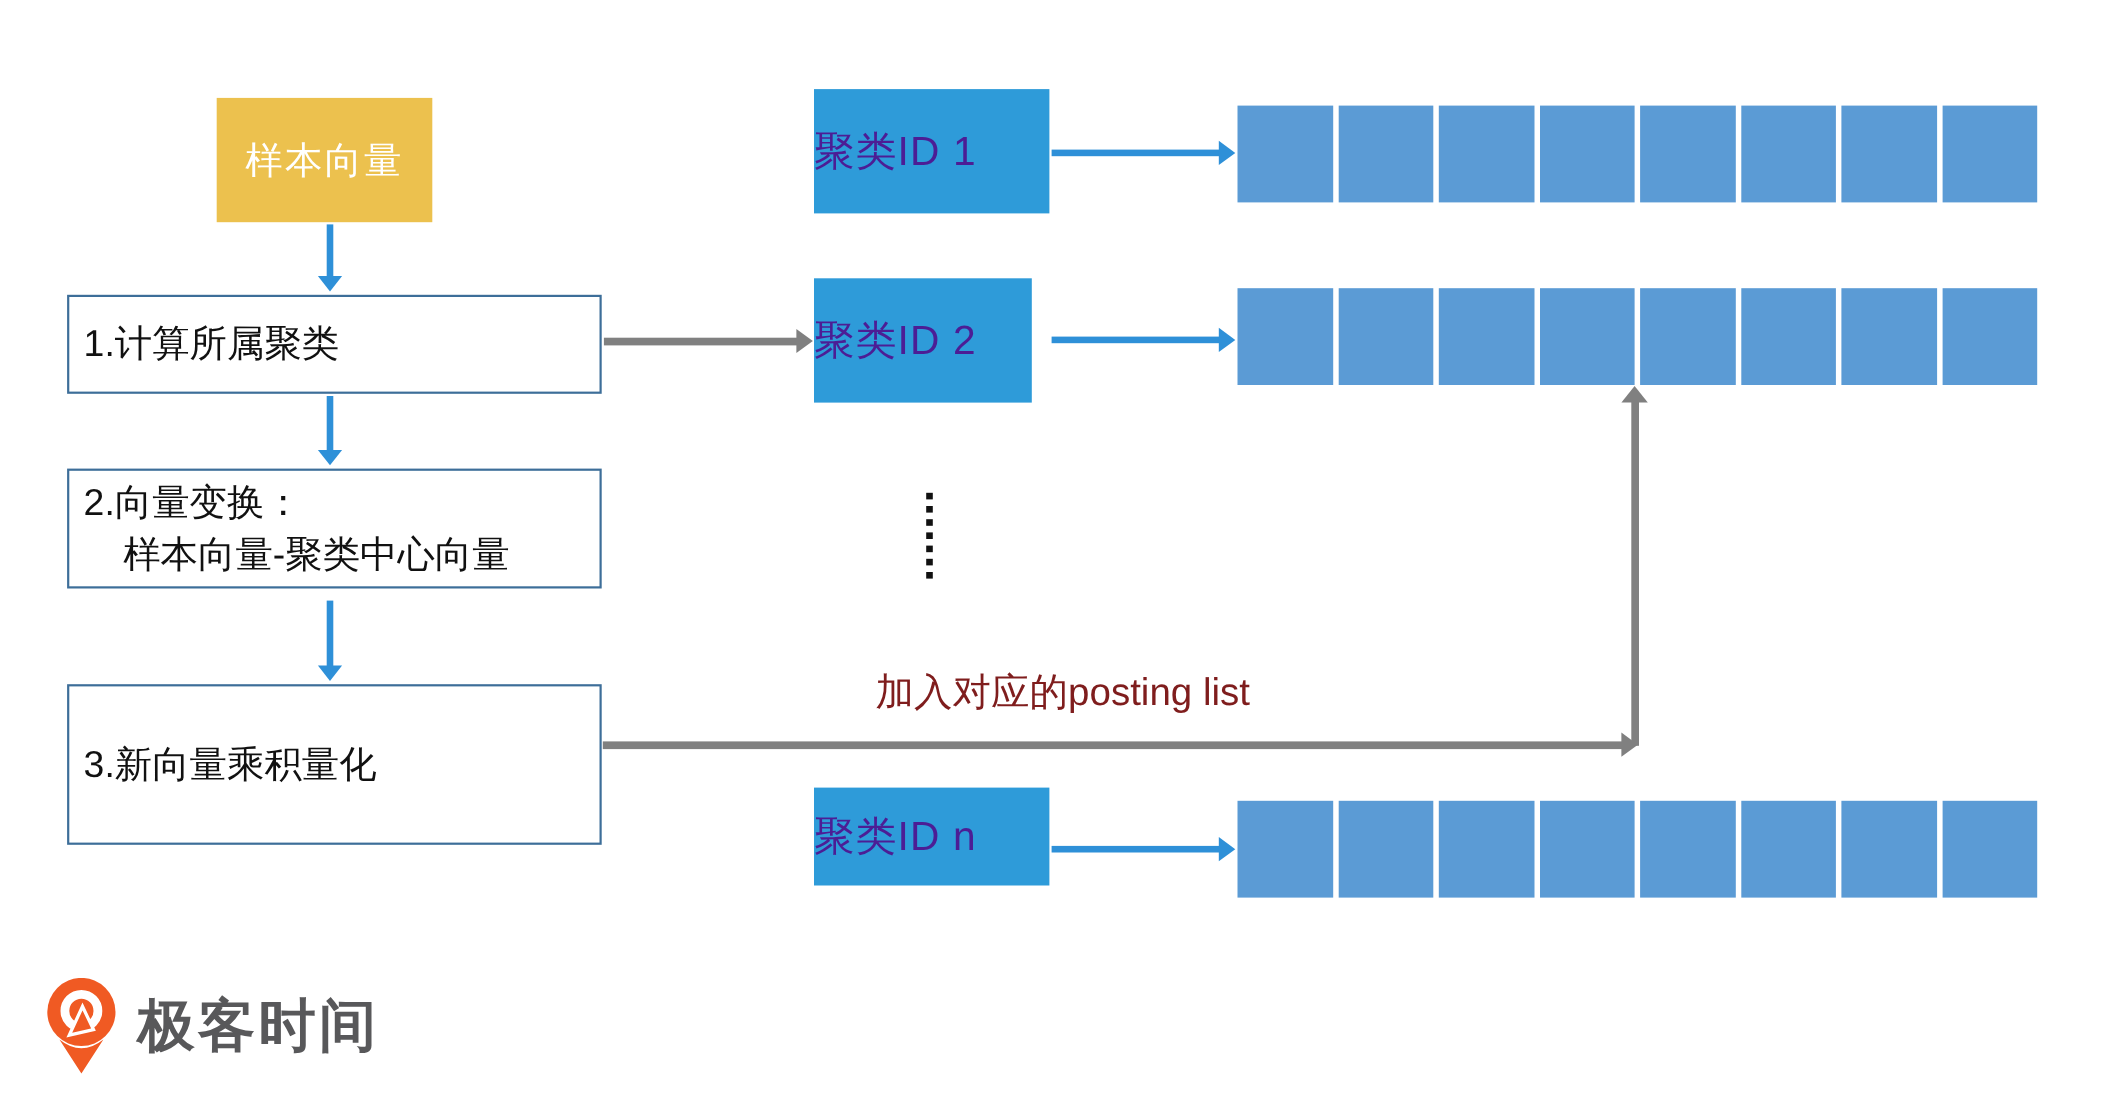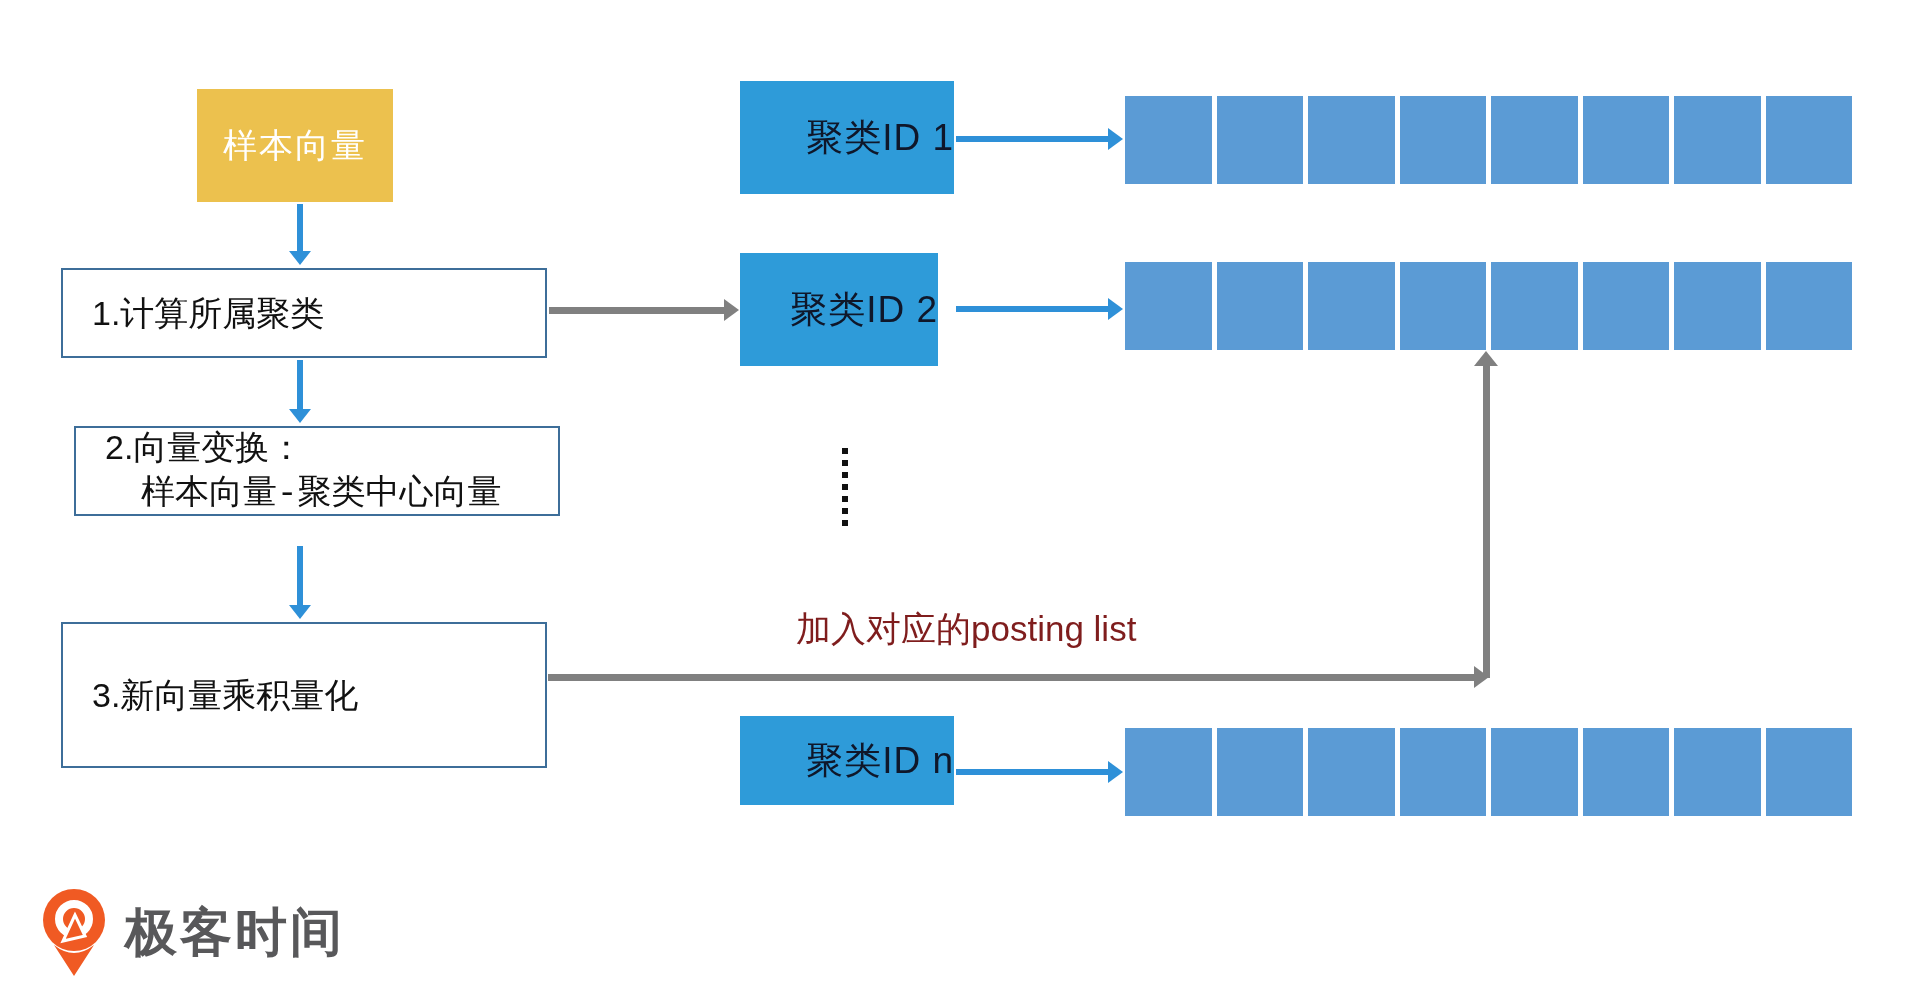--- a/index.html
+++ b/index.html
@@ -11,23 +11,23 @@
   body{font-family:"Liberation Sans","DejaVu Sans",sans-serif;}
   #canvas{position:relative;width:1920px;height:995px;background:#ffffff;overflow:hidden;}
   .abs{position:absolute;}
 
   
   .sample-box{background:var(--yellow);color:#fff;display:flex;align-items:center;justify-content:center;
     font-size:34px;letter-spacing:2px;}
   .step-box{background:#fff;border:2px solid var(--border);color:var(--textDark);
     display:flex;flex-direction:column;justify-content:center;box-sizing:border-box;
     font-size:34px;line-height:1.38;padding-left:13px;}
-  .step-line{white-space:pre;margin-left:16px;}
-  .step-line.indent{padding-left:36px;font-family:Liberation Mono, monospace;}
-  .cluster-box{background:var(--clusterBlue);color:#0f172a;display:flex;align-items:center;justify-content:flex-end;
+  .step-line{white-space:pre;}
+  .step-line.indent{padding-left:36px;}
+  .cluster-box{background:var(--clusterBlue);color:#4c1d95;display:flex;align-items:center;justify-content:flex-start;
     font-size:37px;letter-spacing:1px;}
 
   
   .prow{display:flex;gap:5px;}
   .cell{flex:1 1 0;background:var(--cellBlue);}
 
   
   .varrow{width:22px;}
   .varrow::before{content:"";position:absolute;left:8px;width:6px;top:0;bottom:12px;background:var(--ac);}
   .varrow::after{content:"";position:absolute;left:0;bottom:0;width:0;height:0;
@@ -65,21 +65,21 @@
   </div>
 
   <div class="abs varrow bluec" style="left:289px;top:204px;height:61px"></div>
   <div class="abs varrow bluec" style="left:289px;top:360px;height:63px"></div>
   <div class="abs varrow bluec" style="left:289px;top:546px;height:73px"></div>
 
   <div class="abs step-box" style="left:61px;top:268px;width:486px;height:90px">
     <div class="step-line">1.计算所属聚类</div>
   </div>
 
-  <div class="abs step-box" style="left:74px;top:426px;width:486px;height:90px">
+  <div class="abs step-box" style="left:61px;top:426px;width:486px;height:109px">
     <div class="step-line">2.向量变换：</div>
     <div class="step-line indent">样本向量-聚类中心向量</div>
   </div>
 
   <div class="abs step-box" style="left:61px;top:622px;width:486px;height:146px">
     <div class="step-line">3.新向量乘积量化</div>
   </div>
 
   <div class="abs harrow grayc" style="left:549px;top:299px;width:190px"></div>
 

